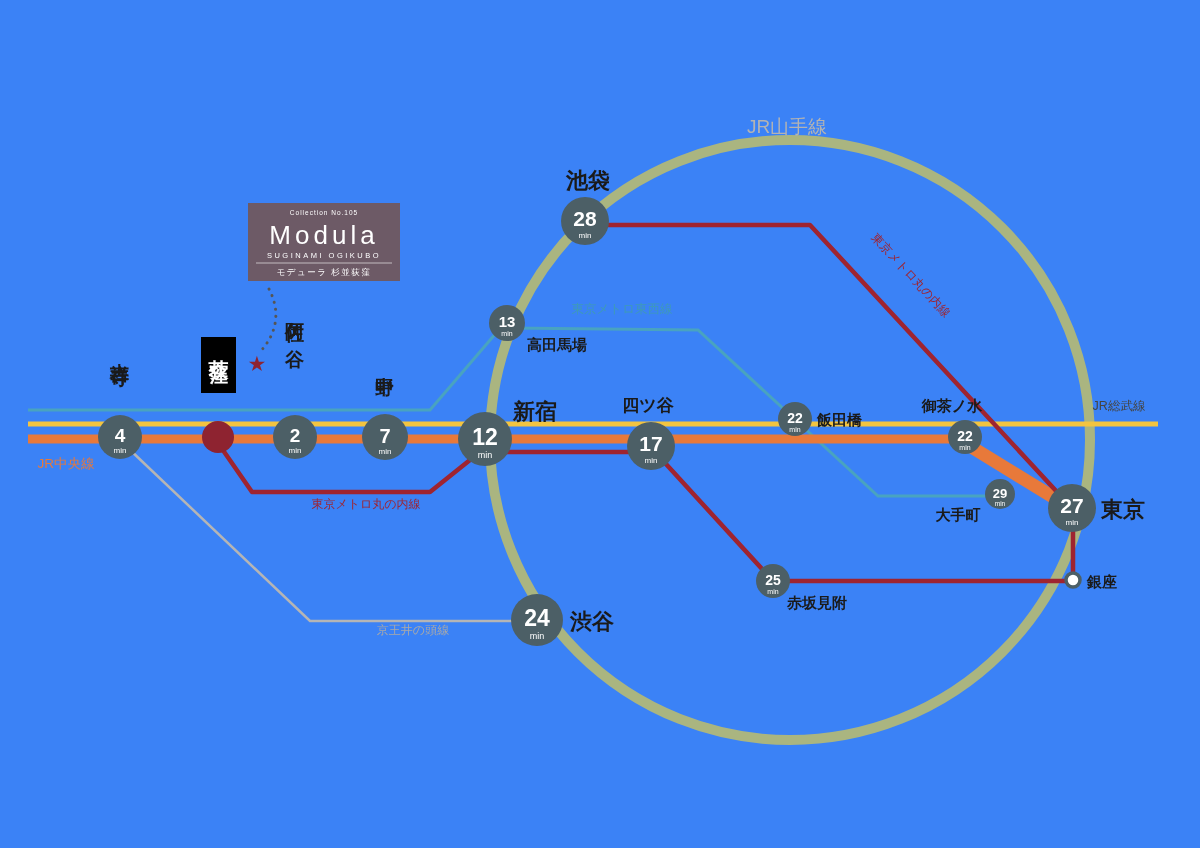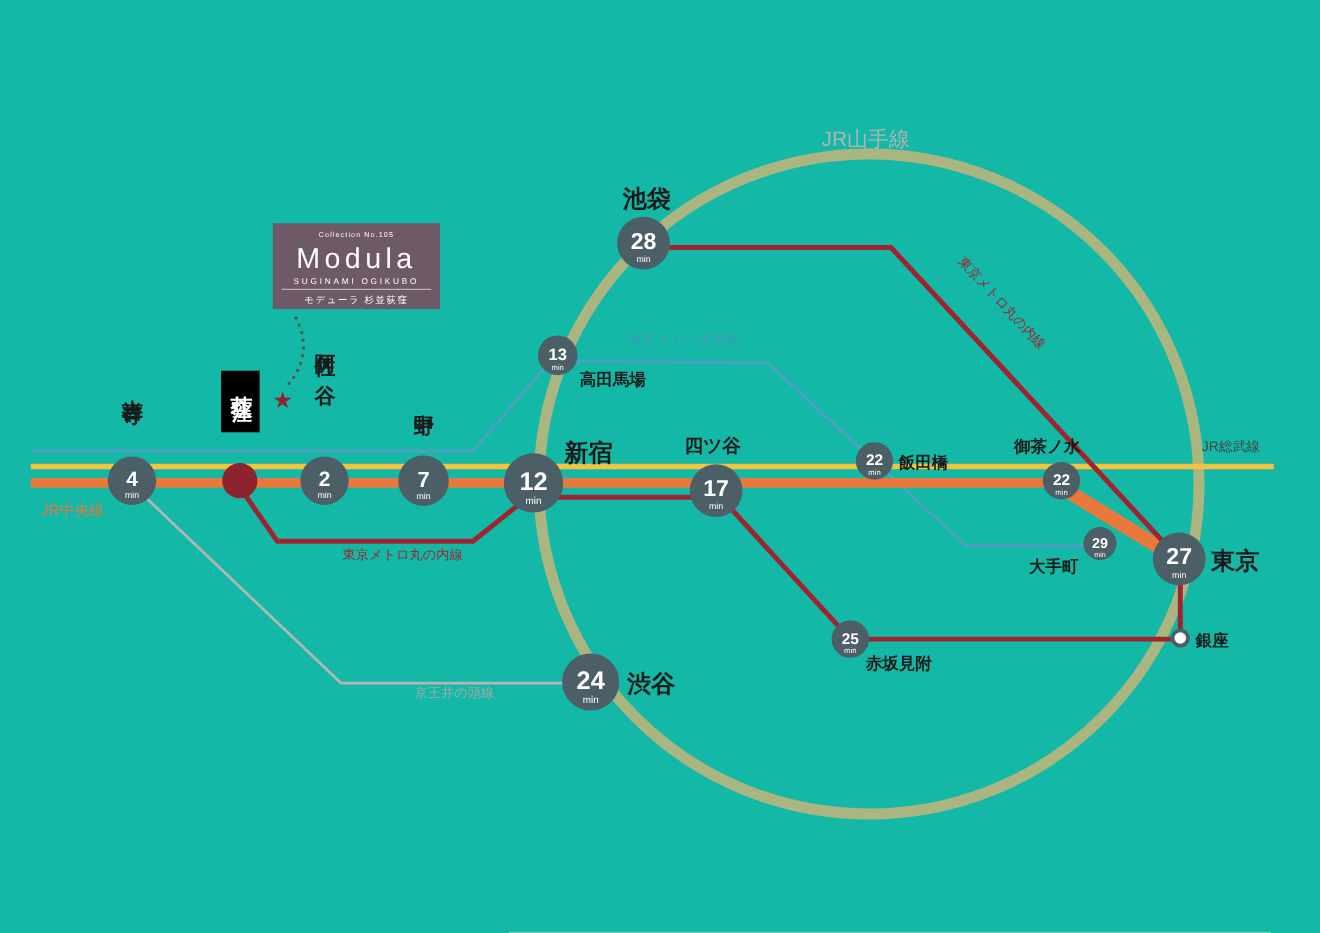--- a/index.html
+++ b/index.html
@@ -1,16 +1,16 @@
 <!DOCTYPE html>
 <html><head>
 <meta charset="utf-8">
 <style>
   html,body { margin:0; padding:0; background:#ffffff; }
-  #stage { position:relative; width:1200px; height:848px; background:#14b8a6; overflow:hidden;
+  #stage { position:relative; width:1200px; height:848px; background:#3b82f6; overflow:hidden;
            font-family:"Liberation Sans","DejaVu Sans",sans-serif; }
   svg text { user-select:none; }
   .sname  { font-family:"Liberation Serif","DejaVu Serif",serif; font-weight:bold; fill:#1a1a1a; }
   .vtext  { writing-mode:vertical-rl; text-orientation:upright; letter-spacing:2px; }
   .num    { font-family:"Liberation Sans","DejaVu Sans",sans-serif; font-weight:bold; fill:#ffffff; text-anchor:middle; }
   .unit   { font-family:"Liberation Sans","DejaVu Sans",sans-serif; fill:#ffffff; text-anchor:middle; }
   .llabel { font-family:"Liberation Sans","DejaVu Sans",sans-serif; }
   .logo-t { font-family:"Liberation Sans","DejaVu Sans",sans-serif; fill:#ffffff; text-anchor:middle; }
 </style>
 </head>

